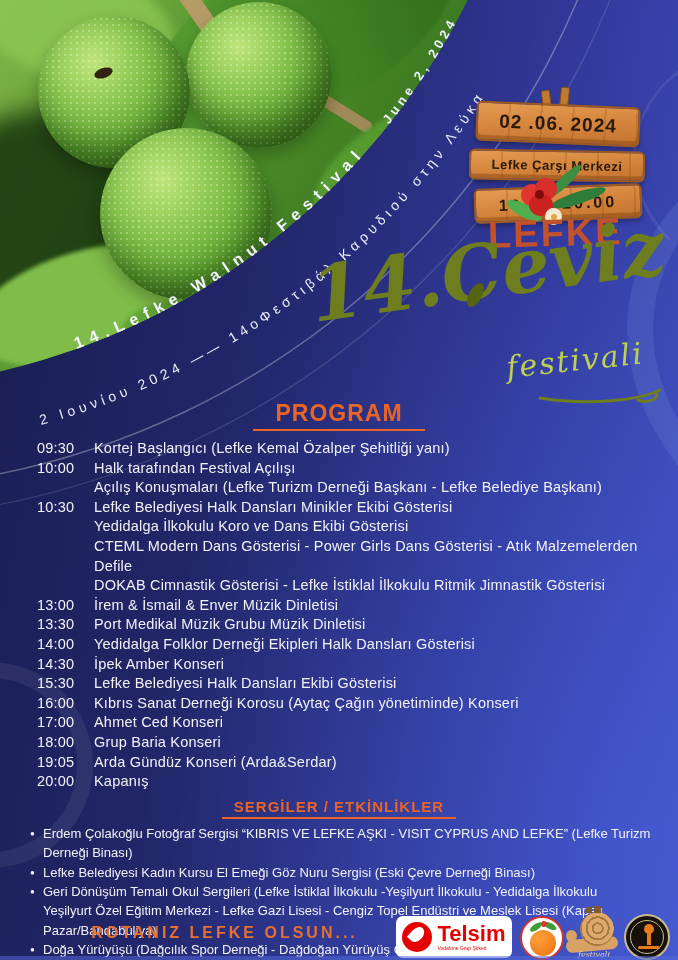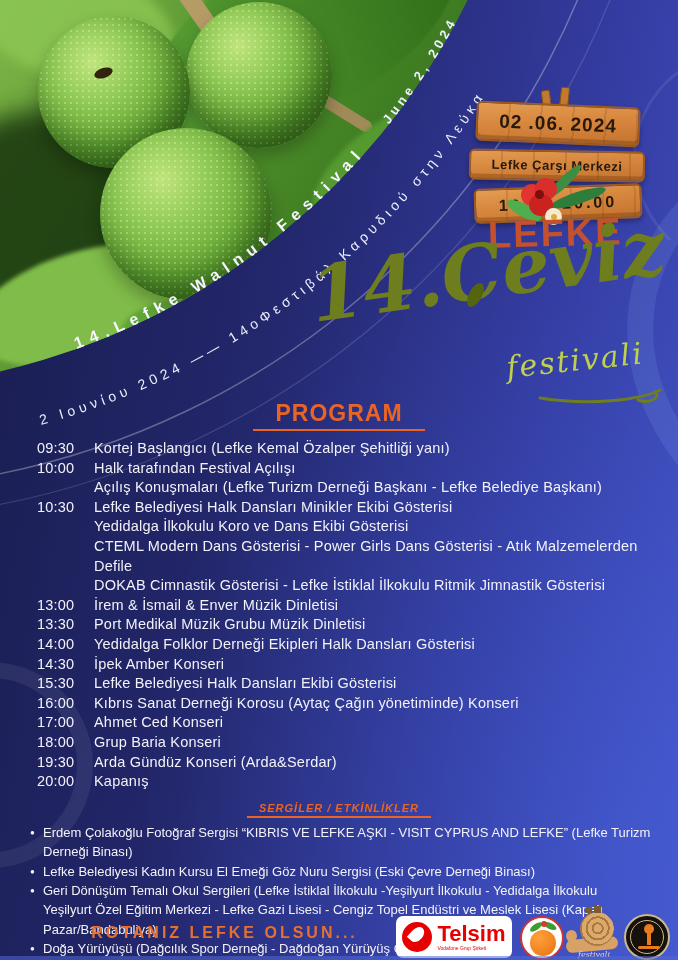--- a/index.html
+++ b/index.html
@@ -82,21 +82,21 @@
   .content{position:absolute;left:0;top:400px;width:678px;color:#f2f2f8;}
   .h-program{
     text-align:center;margin:0 0 8px 0;
   }
   .h-program span, .h-events span{
     display:inline-block;font-weight:bold;color:#ea6426;
     border-bottom:2.5px solid #ea6426;padding:0 22px 2px 22px;letter-spacing:1px;
   }
   .h-program span{font-size:23px;}
   .h-events{text-align:center;margin:6px 0 5px 0;}
-  .h-events span{font-size:11px;padding:0 12px 2px 12px;font-style:italic;}
+  .h-events span{font-size:15px;padding:0 12px 2px 12px;}
   .plist{padding:0 10px 0 37px;font-size:14.5px;line-height:19.6px;letter-spacing:.2px;}
   .prow{display:flex;}
   .ptime{width:57px;flex-shrink:0;}
   .elist{padding:0 8px 0 30px;font-size:13px;line-height:19.4px;}
   .erow{display:flex;}
   .ebullet{width:13px;flex-shrink:0;font-size:8px;line-height:19.4px;}
 
   
   .taglines{position:absolute;left:52px;top:921px;width:345px;text-align:center;}
   .tag1{font-size:11px;font-weight:bold;letter-spacing:5px;color:#4da24e;}
@@ -286,21 +286,21 @@
           <span class="ptime">17:00</span>
           <span class="ptext">Ahmet Ced Konseri</span>
         </div>
 
         <div class="prow">
           <span class="ptime">18:00</span>
           <span class="ptext">Grup Baria Konseri</span>
         </div>
 
         <div class="prow">
-          <span class="ptime">19:30</span>
+          <span class="ptime">19:05</span>
           <span class="ptext">Arda Gündüz Konseri (Arda&amp;Serdar)</span>
         </div>
 
         <div class="prow">
           <span class="ptime">20:00</span>
           <span class="ptext">Kapanış</span>
         </div>
       </div>
     <div class="h-events"><span>SERGİLER / ETKİNLİKLER</span></div>
     <div class="elist">

